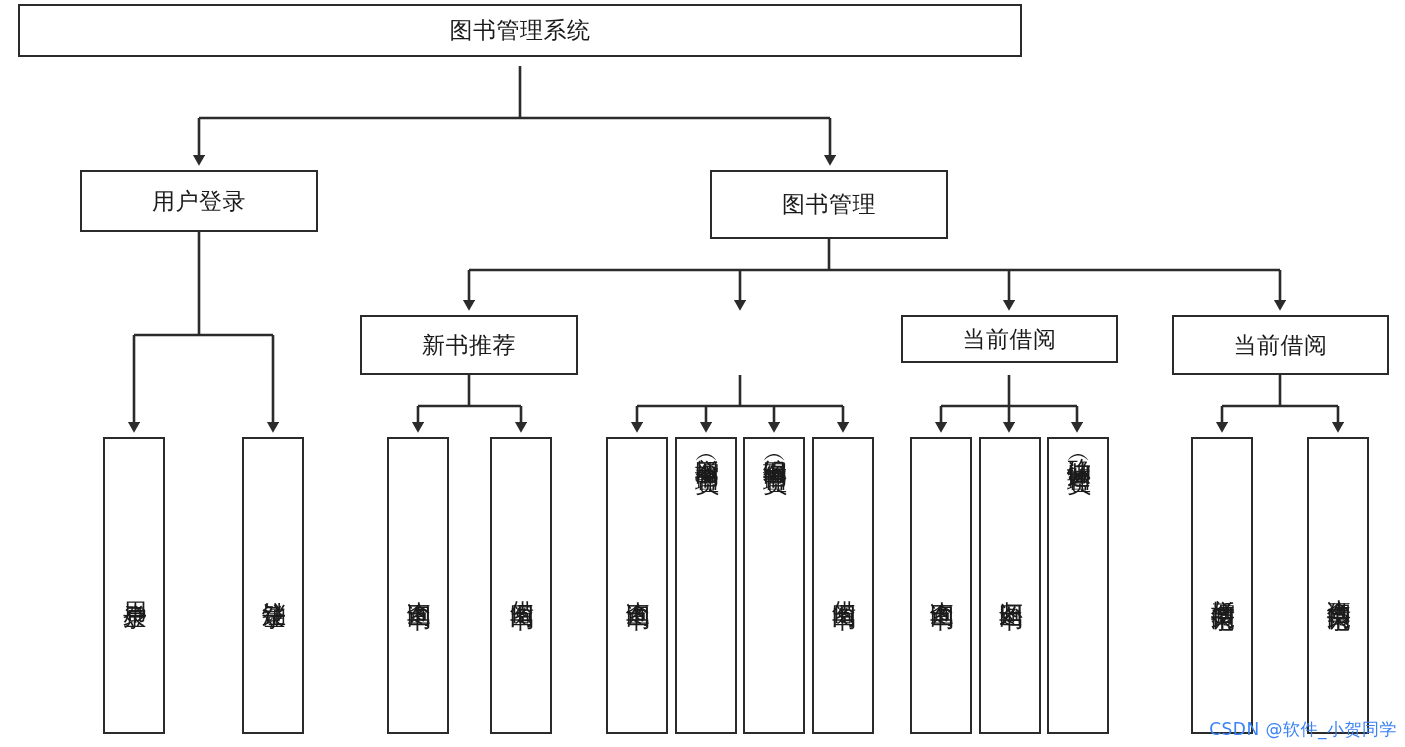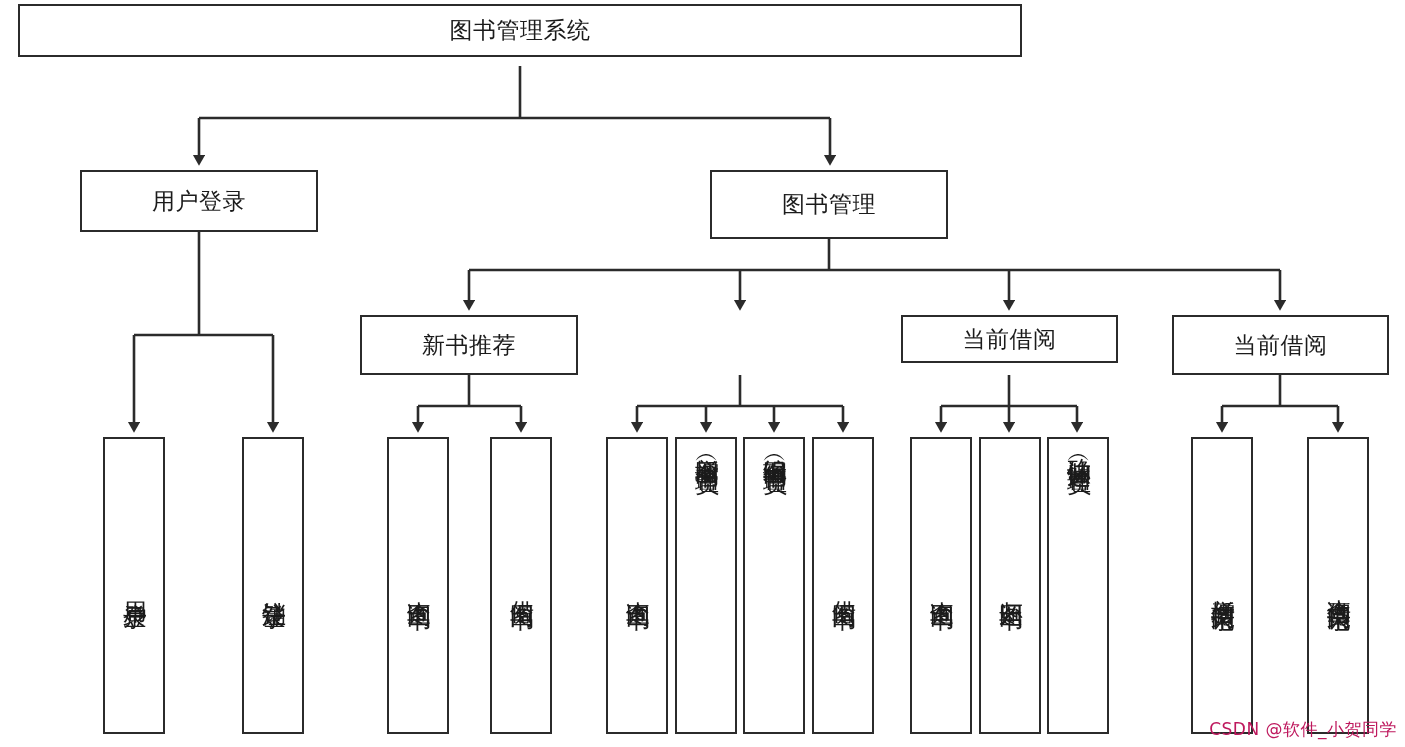--- a/index.html
+++ b/index.html
@@ -61,21 +61,21 @@
     display: block;
   }
   .vcenter {
     align-items: center;
   }
   .watermark {
     position: absolute;
     right: 8px;
     bottom: 6px;
     font-size: 17px;
-    color: #be185d;
+    color: #3b82f6;
     letter-spacing: 0.5px;
     white-space: nowrap;
     user-select: none;
   }
 </style>
 </head>
 <body>
 
 <div id="diagram-root">
 

